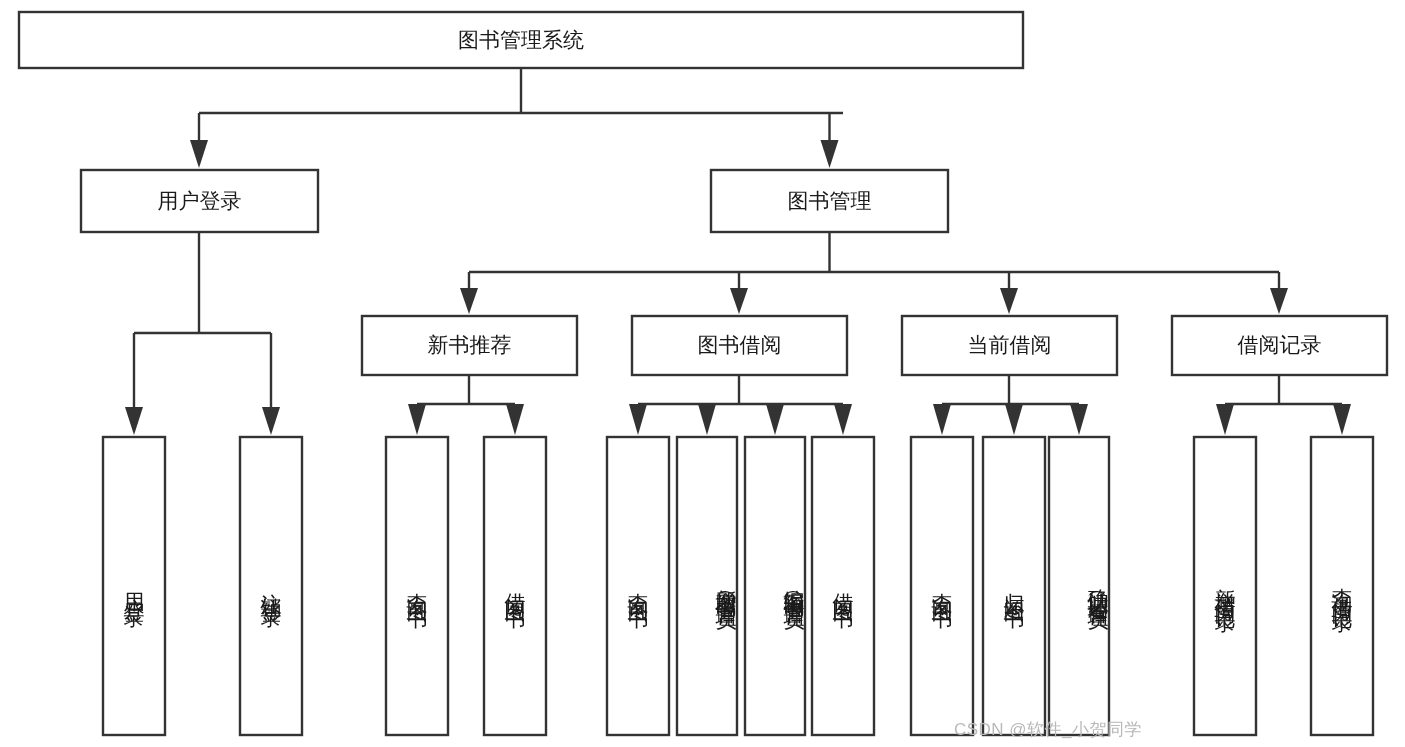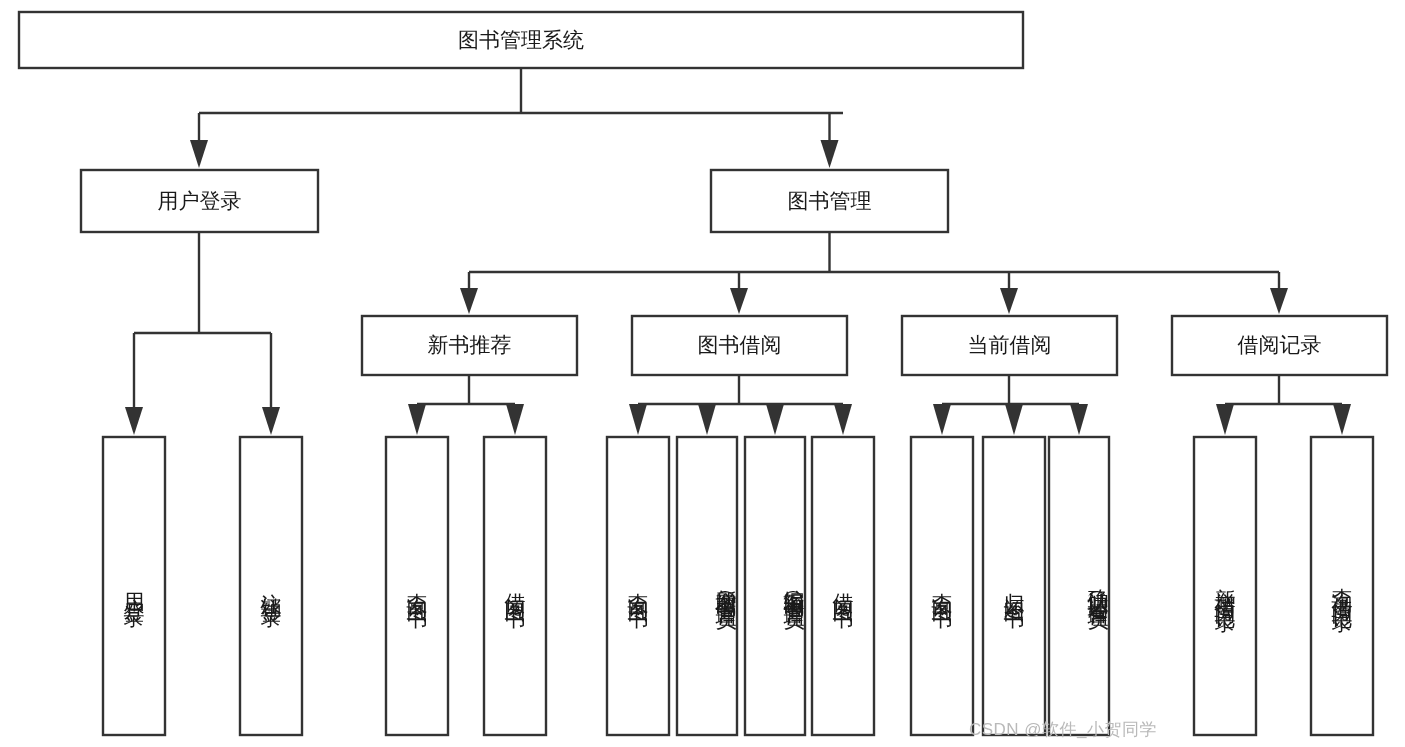--- a/index.html
+++ b/index.html
@@ -42,21 +42,21 @@
   }
   .node-label-h {
     font-family: "Liberation Sans", "DejaVu Sans", sans-serif;
     font-size: 21px;
     fill: #1a1a1a;
     text-anchor: middle;
     dominant-baseline: middle;
   }
   .watermark {
     position: absolute;
-    right: 12px;
+    right: 27px;
     bottom: 6px;
     font-family: "Liberation Sans", "DejaVu Sans", sans-serif;
     font-size: 17px;
     color: #b9b9b9;
     letter-spacing: 0.5px;
     white-space: nowrap;
     user-select: none;
   }
 </style>
 </head>

